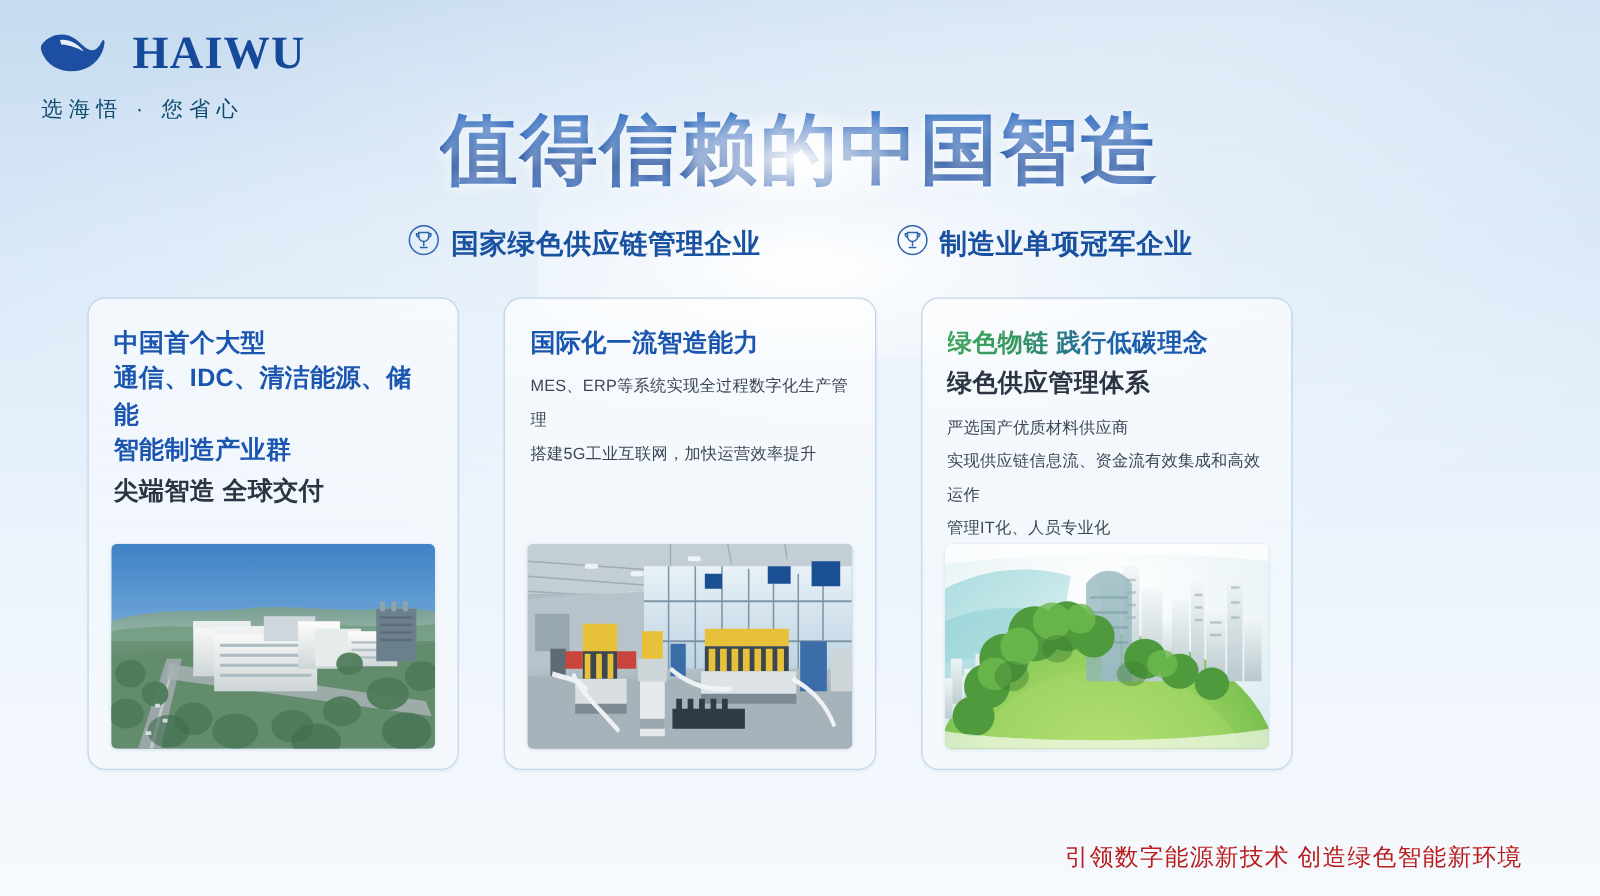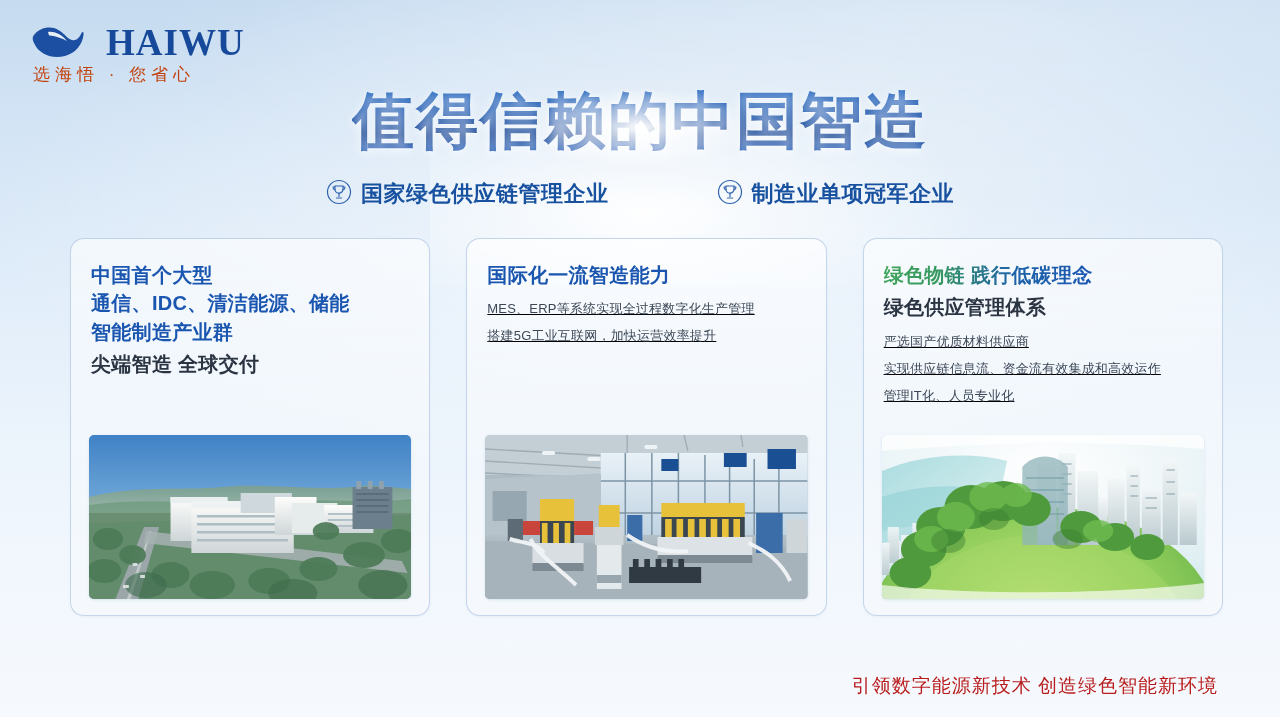--- a/index.html
+++ b/index.html
@@ -32,22 +32,22 @@
   
   .logo { position:absolute; left:30px; top:22px; width:230px; }
   .logo-row { display:flex; align-items:center; gap:20px; }
   .logo-mark { width:56px; height:40px; flex:none; }
   .logo-word {
     font-family:"Liberation Serif","DejaVu Serif",serif;
     font-weight:bold; font-size:37px; letter-spacing:1px; color:#17499b;
     line-height:1;
   }
   .logo-tag {
-    margin-top:1px; margin-left:3px;
-    font-size:17px; color:#c2410c; letter-spacing:5px; white-space:nowrap;
+    margin-top:14px; margin-left:3px;
+    font-size:17px; color:#0c4a6e; letter-spacing:5px; white-space:nowrap;
   }
 
   
   .hero { position:absolute; left:0; top:88px; width:100%; text-align:center; }
   .hero-title {
     display:inline-block; position:relative;
     font-size:62px; font-weight:bold; line-height:1.05;
     letter-spacing:2px;
     background:linear-gradient(180deg,#2f6fc4 0%,#1a55ad 38%,#134293 72%,#2a63bb 100%);
     -webkit-background-clip:text; background-clip:text; color:transparent;
@@ -61,21 +61,21 @@
     background:radial-gradient(ellipse at center, rgba(255,255,255,.98) 0%, rgba(255,255,255,.5) 26%, rgba(255,255,255,0) 66%);
     pointer-events:none;
   }
 
   .badges { margin-top:26px; display:flex; justify-content:center; gap:108px; }
   .badge { display:flex; align-items:center; gap:9px; }
   .badge-label { font-size:22px; color:#18519f; letter-spacing:.5px;font-weight:bold; }
 
   
   .cards {
-    position:absolute; left:70px; top:238px; width:1153px;
+    position:absolute; left:70px; top:238px; width:964px;
     display:flex; gap:36px;
   }
   .card {
     flex:1 1 0; height:378px;
     background:linear-gradient(180deg, rgba(255,255,255,.62) 0%, rgba(255,255,255,.34) 55%, rgba(255,255,255,.22) 100%);
     border:1px solid rgba(176,200,226,.72);
     border-radius:14px;
     padding:22px 20px 0 20px;
     position:relative;
     box-shadow:0 1px 2px rgba(120,150,185,.10);
@@ -88,21 +88,21 @@
     background:linear-gradient(90deg,#3fa45b 0%, #36985f 26%, #2a7a86 44%, #1e63a8 62%, #1a56b0 100%);
     -webkit-background-clip:text; background-clip:text;
     color:transparent; -webkit-text-fill-color:transparent;
     display:inline-block;
   }
   .c-sub {
     margin-top:4px;
     font-size:20px; font-weight:bold; color:#2b3442; letter-spacing:.3px;
     line-height:1.45;
   }
-  .c-bullets { margin-top:7px;text-decoration:underline; }
+  .c-bullets { margin-top:7px; }
   .c-bullets li {
     list-style:none; font-size:13px; color:#3c4756; line-height:2.05; letter-spacing:.2px;
   }
 
   
   .photo {
     position:absolute; left:18px; right:18px; bottom:16px; height:164px;
     border-radius:5px; overflow:hidden;
     box-shadow:0 1px 3px rgba(110,140,175,.22);
     background:#cfe0ee;

